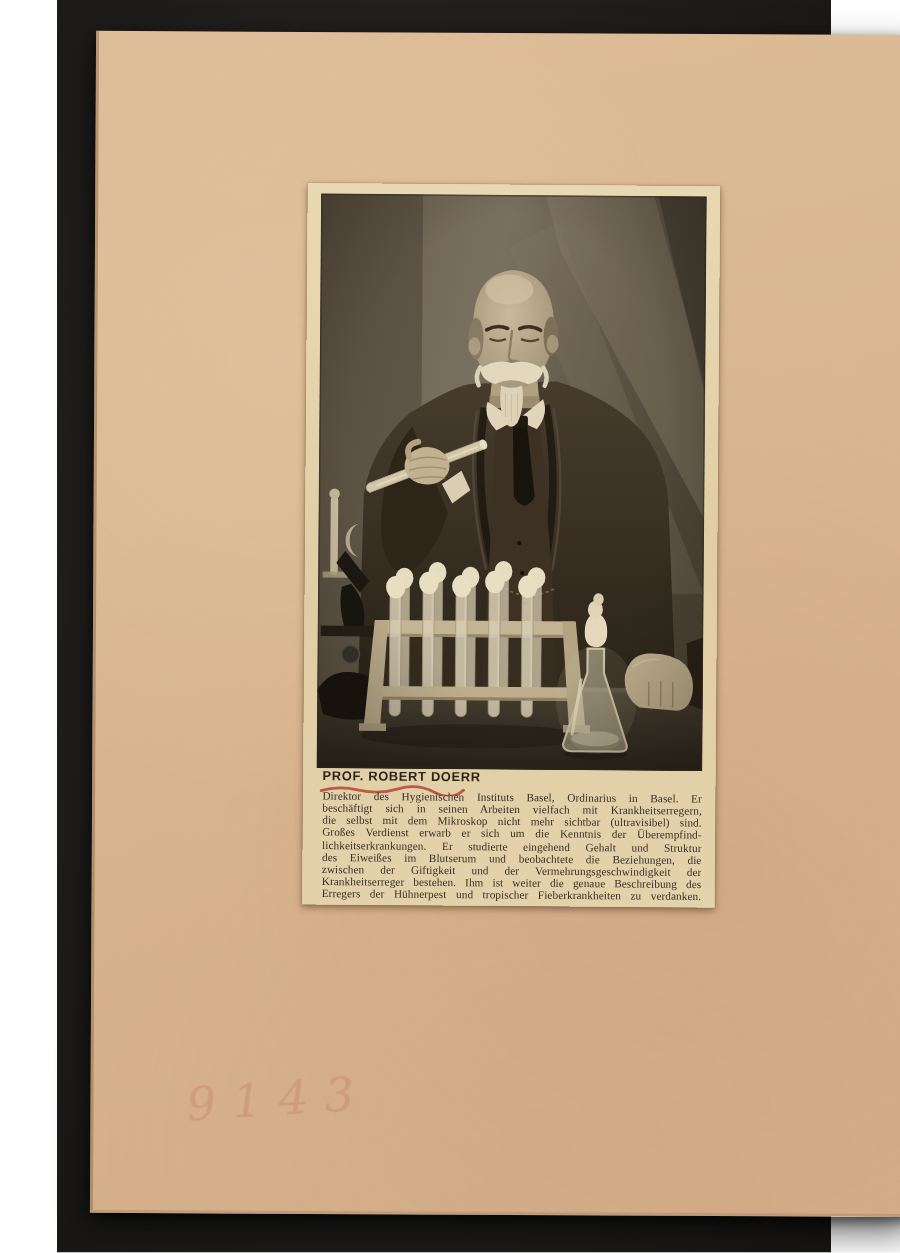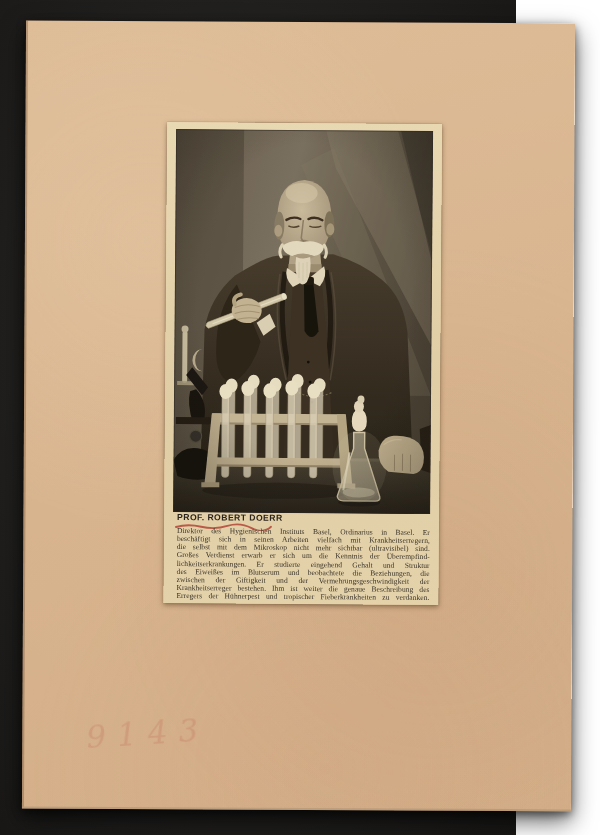--- a/index.html
+++ b/index.html
@@ -1,18 +1,18 @@
 <!DOCTYPE html>
 <html><head>
 <meta charset="utf-8">
 <style>
   html,body{margin:0;padding:0;}
   body{width:600px;height:835px;overflow:hidden;font-family:"Liberation Sans",sans-serif;}
   .stage{position:relative;width:516px;height:835px;
-    background:radial-gradient(ellipse at 45% 42%, #2c2b29 0%, #201f1e 55%, #171615 100%);}
+    background:radial-gradient(ellipse at 45% 42%, #2c2b29 0%, #201f1e 55%, #171615 100%);margin-left:38px;}
   .board{position:absolute;left:24px;top:22px;width:547px;height:786px;
     background-image:
       radial-gradient(circle at 22% 28%, rgba(255,237,210,0.14), transparent 42%),
       radial-gradient(circle at 75% 70%, rgba(170,125,90,0.12), transparent 48%),
       radial-gradient(circle at 55% 95%, rgba(200,150,120,0.10), transparent 40%),
       linear-gradient(168deg, #ddbc97 0%, #d8b48e 55%, #d3ae88 100%);
     transform:rotate(0.3deg);
     box-shadow:0 10px 24px rgba(0,0,0,0.6), 0 3px 8px rgba(0,0,0,0.5);
     border-left:2px solid rgba(115,85,58,0.35);
     border-bottom:2px solid rgba(115,85,58,0.3);}

